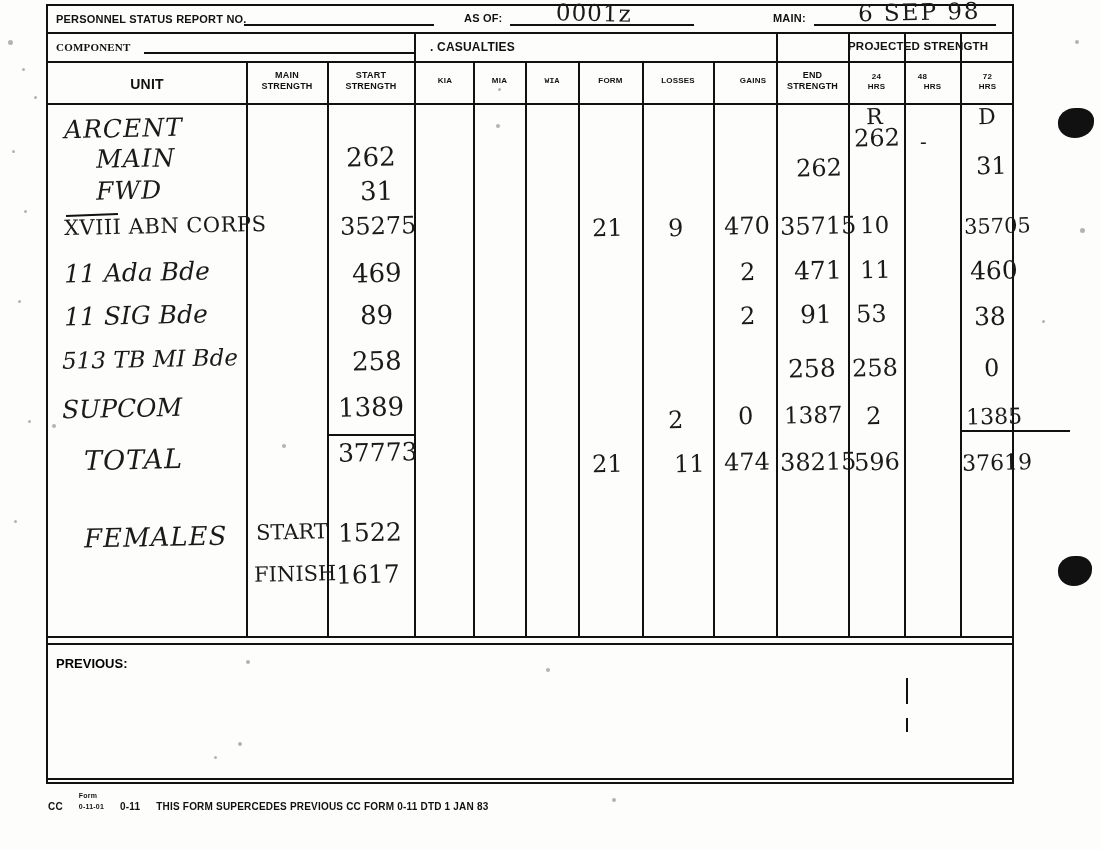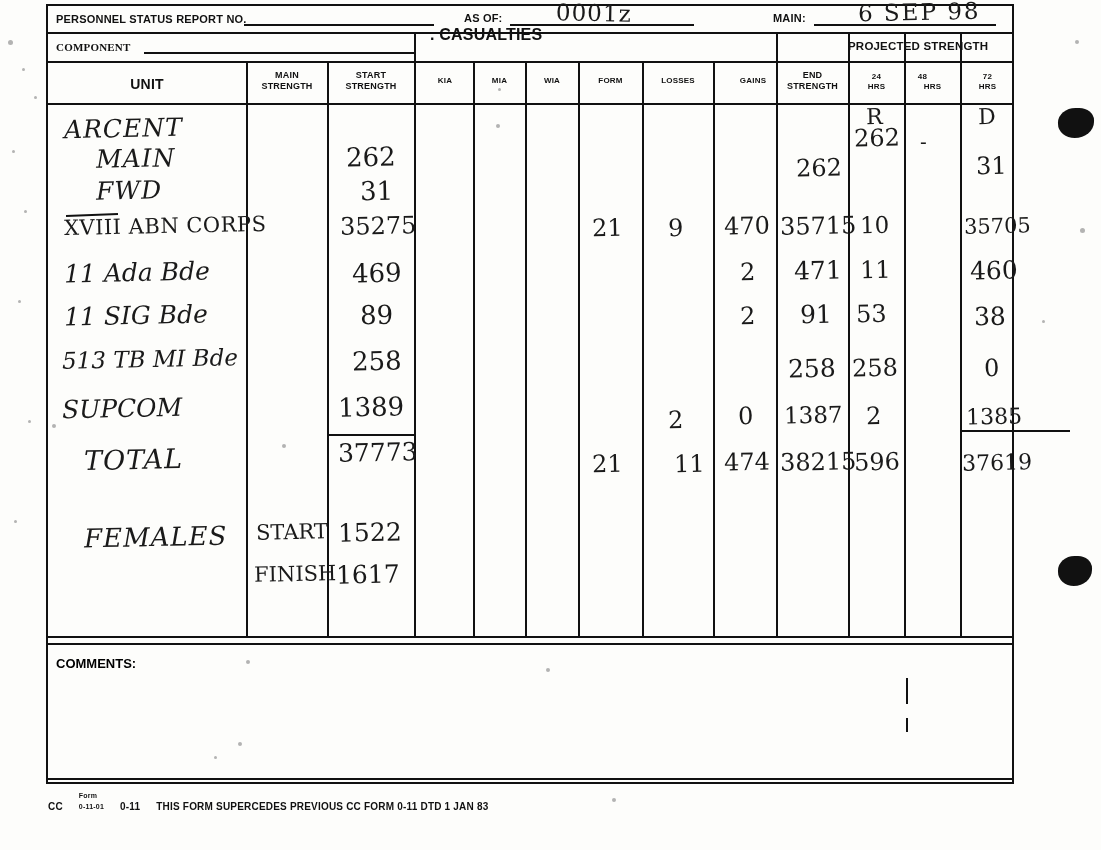--- a/index.html
+++ b/index.html
@@ -168,34 +168,34 @@
   <div class="hw n rp" style="left:508px; top:-6px; font-size:23px; letter-spacing:1px;">0001z</div>
 
   <div class="lbl" style="left:725px; top:6px;">MAIN:</div>
   <div class="blankline" style="left:766px; top:18px; width:182px;"></div>
   <div class="hw n" style="left:810px; top:-7px; font-size:23px; letter-spacing:2px;">6 SEP 98</div>
 
   <div class="lbl" style="left:8px; top:35px;font-family:Liberation Serif, serif;">COMPONENT</div>
   <div class="blankline" style="left:96px; top:46px; width:270px;"></div>
   <div class="hw n" style="left:110px; top:28px; font-size:18px;"></div>
 
-  <div class="lbl" style="left:382px; top:20px; font-size:16px;">. CASUALTIES</div>
+  <div class="lbl" style="left:382px; top:34px; font-size:12px;">. CASUALTIES</div>
   <div class="lbl" style="left:800px; top:34px; font-size:11.5px;">PROJECTED STRENGTH</div>
 
   <div class="lbl center" style="left:0px; top:70px; width:198px; font-size:14px;">UNIT</div>
 
   <div class="lbl small center" style="left:199px; top:64px; width:80px;">MAIN</div>
   <div class="lbl small center" style="left:199px; top:75px; width:80px;">STRENGTH</div>
 
   <div class="lbl small center" style="left:280px; top:64px; width:86px;">START</div>
   <div class="lbl small center" style="left:280px; top:75px; width:86px;">STRENGTH</div>
 
   <div class="lbl tiny center" style="left:367px; top:70px; width:60px;">KIA</div>
   <div class="lbl tiny center" style="left:426px; top:70px; width:51px;">MIA</div>
-  <div class="lbl tiny center" style="left:478px; top:70px; width:52px;">WIA</div>
+  <div class="lbl tiny center" style="left:478px; top:70px; width:52px;font-family:Liberation Mono, monospace;">WIA</div>
   <div class="lbl tiny center" style="left:531px; top:70px; width:63px;">FORM</div>
   <div class="lbl tiny center" style="left:595px; top:70px; width:70px;">LOSSES</div>
   <div class="lbl tiny center" style="left:666px; top:70px; width:78px;">GAINS</div>
 
   <div class="lbl small center" style="left:729px; top:64px; width:71px;">END</div>
   <div class="lbl small center" style="left:729px; top:75px; width:71px;">STRENGTH</div>
 
   <div class="lbl tiny center" style="left:801px; top:66px; width:55px;">24</div>
   <div class="lbl tiny center" style="left:801px; top:76px; width:55px;">HRS</div>
 
@@ -271,21 +271,21 @@
   <div class="hw n" style="left:732px; top:442px; font-size:24px;">38215</div>
   <div class="hw n" style="left:806px; top:442px; font-size:24px;">596</div>
   <div class="hw n" style="left:914px; top:444px; font-size:22px;">37619</div>
 
   <div class="hw" style="left:36px; top:516px; font-size:26px; letter-spacing:1px;">FEMALES</div>
   <div class="hw n" style="left:208px; top:514px; font-size:21px;">START</div>
   <div class="hw n" style="left:290px; top:512px; font-size:25px;">1522</div>
   <div class="hw n" style="left:206px; top:556px; font-size:21px;">FINISH</div>
   <div class="hw n" style="left:288px; top:554px; font-size:25px;">1617</div>
 
-  <div id="comments-label">COMMENTS:</div>
+  <div id="comments-label">PREVIOUS:</div>
   <div class="hw n" style="left:160px; top:668px; font-size:20px;"></div>
   <div class="rule" style="left:858px; top:672px; width:2px; height:26px;"></div>
   <div class="rule" style="left:858px; top:712px; width:2px; height:14px;"></div>
 
 </div>
 
 <div id="footer">
   <span class="seg">CC</span><span class="seg"><span class="ser">Form</span><br><span class="ser">0-11-01</span></span><span class="seg">0-11</span><span class="seg">THIS FORM SUPERCEDES PREVIOUS CC FORM 0-11 DTD 1 JAN 83</span>
 </div>
 

